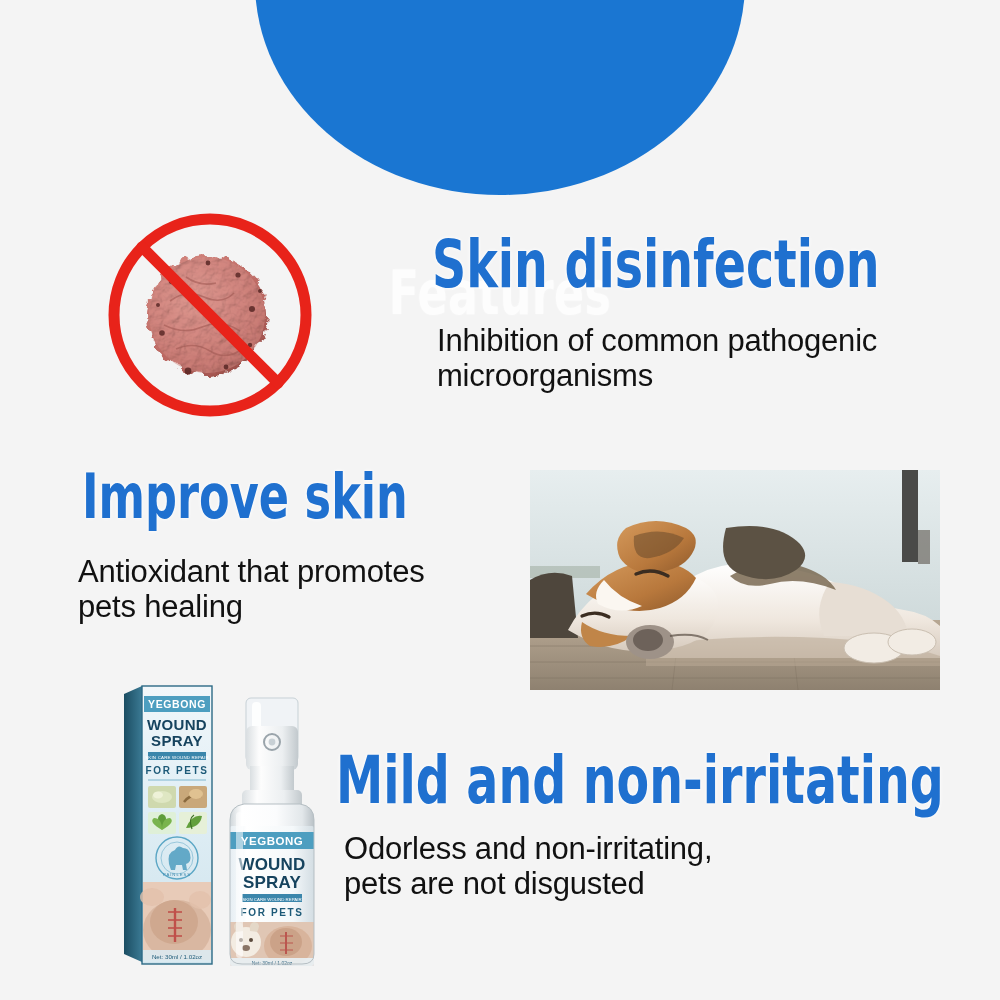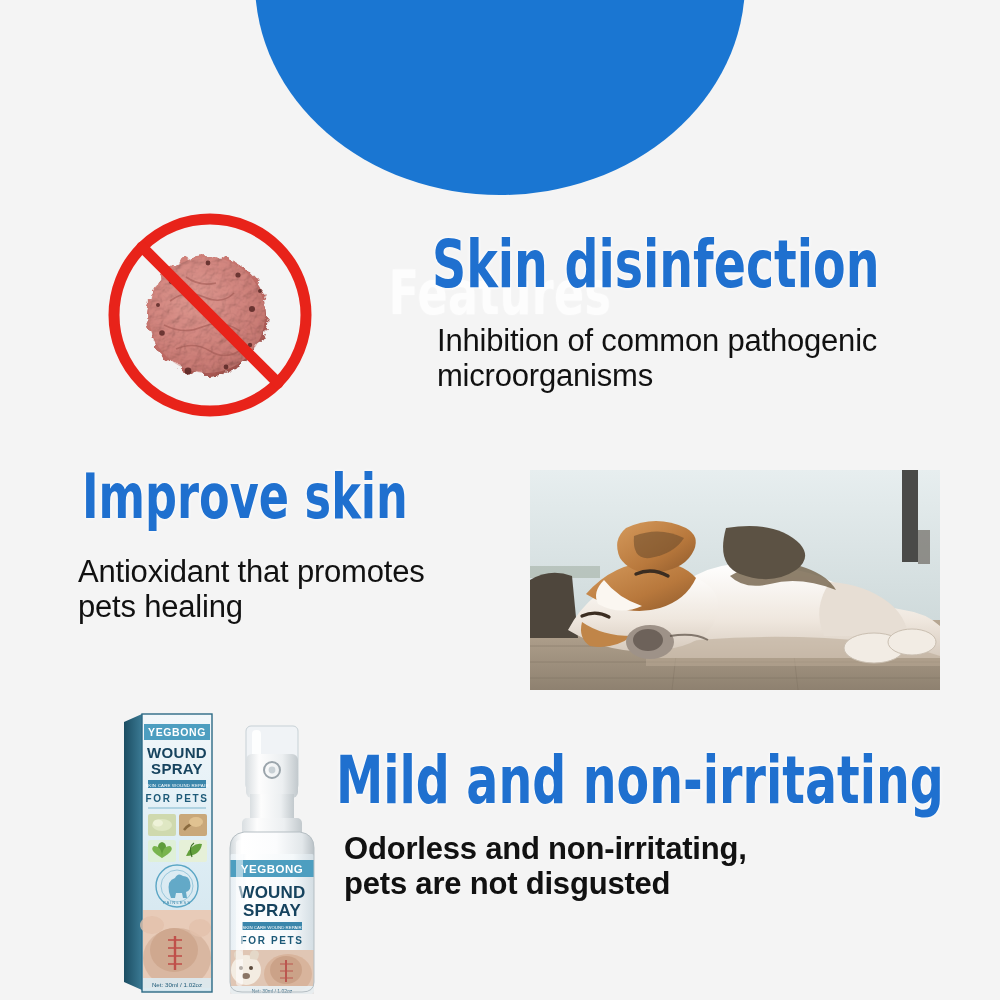--- a/index.html
+++ b/index.html
@@ -58,38 +58,38 @@
     letter-spacing:-0.2px;
   }
 
   #head1 { left:432px; top:232px; font-size:66px; }
   #body1 { left:437px; top:324px; }
 
   #head2 { left:82px;  top:466px; font-size:62px; }
   #body2 { left:78px;  top:555px; }
 
   #head3 { left:336px; top:748px; font-size:66px; }
-  #body3 { left:344px; top:832px;font-weight:bold; }
+  #body3 { left:344px; top:832px; }
 
   
   .germ-wrap { position:absolute; left:100px; top:205px; width:220px; height:220px; }
   .germ-wrap svg { display:block; width:100%; height:100%; }
 
   
   .dog-photo {
     position:absolute;
     left:530px; top:470px;
     width:410px; height:220px;
     overflow:hidden;
     background:#cfd8d6;
   }
   .dog-photo svg { display:block; width:100%; height:100%; }
 
   
-  .product-group { position:absolute; left:108px; top:708px; width:230px; height:290px; }
+  .product-group { position:absolute; left:108px; top:680px; width:230px; height:290px; }
   .carton { position:absolute; left:14px; top:2px; width:92px; height:286px; }
   .carton svg, .bottle svg { display:block; width:100%; height:100%; }
   .bottle { position:absolute; left:108px; top:14px; width:112px; height:274px; }
 </style>
 </head>
 <body>
 
 <div id="page">
 
   <div class="header-banner">

